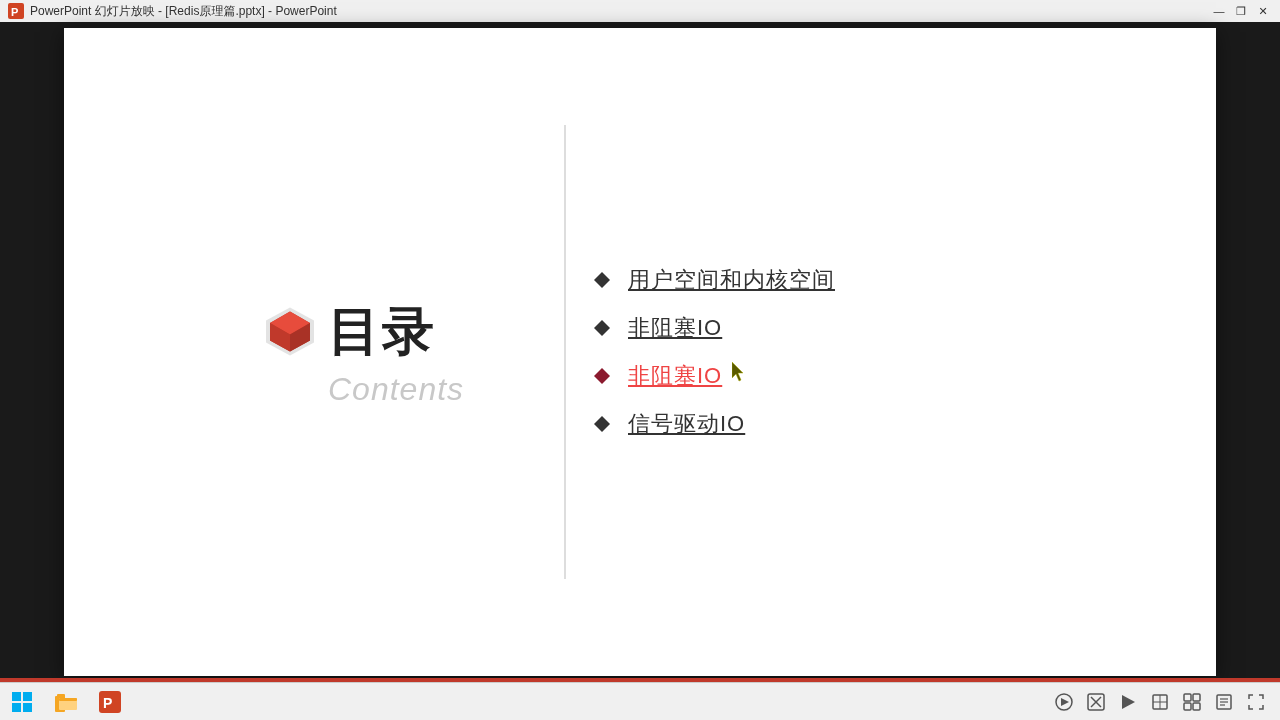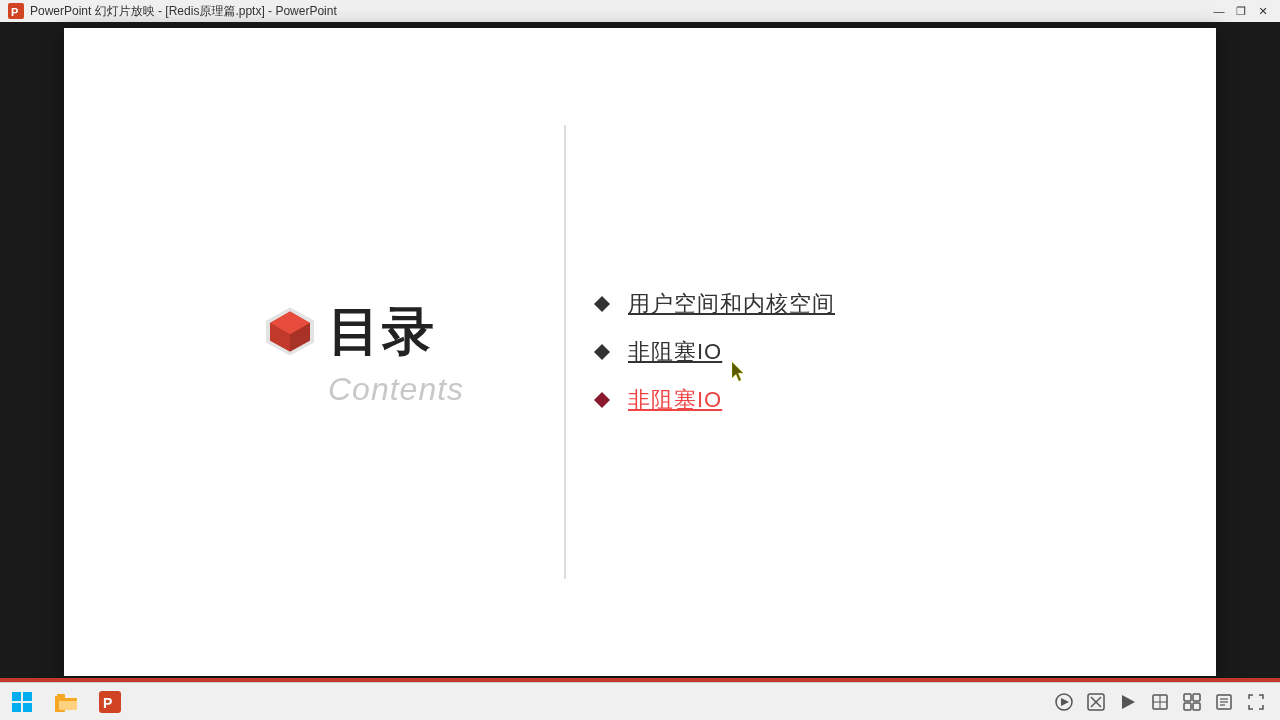--- a/index.html
+++ b/index.html
@@ -273,20 +273,26 @@
       </div>
 
       <div class="content-item">
         <svg class="diamond-icon" viewBox="0 0 16 16">
           <polygon points="8,0 16,8 8,16 0,8" fill="#8b1a2e"></polygon>
         </svg>
         <span class="content-item-text active">非阻塞IO</span>
       </div>
 
 
+      <div class="content-item">
+        <svg class="diamond-icon" viewBox="0 0 16 16">
+          <polygon points="8,0 16,8 8,16 0,8" fill="#333"></polygon>
+        </svg>
+        <span class="content-item-text">信号驱动IO</span>
+      </div>
 
 
 
     </div>
 
     <div id="cursor">
       <svg width="14" height="20" viewBox="0 0 14 20">
         <polygon points="0,0 0,16 4,12 7,19 9,18 6,11 11,11" fill="#5a5a00" stroke="#aaaa00" stroke-width="0.5"></polygon>
       </svg>
     </div>

